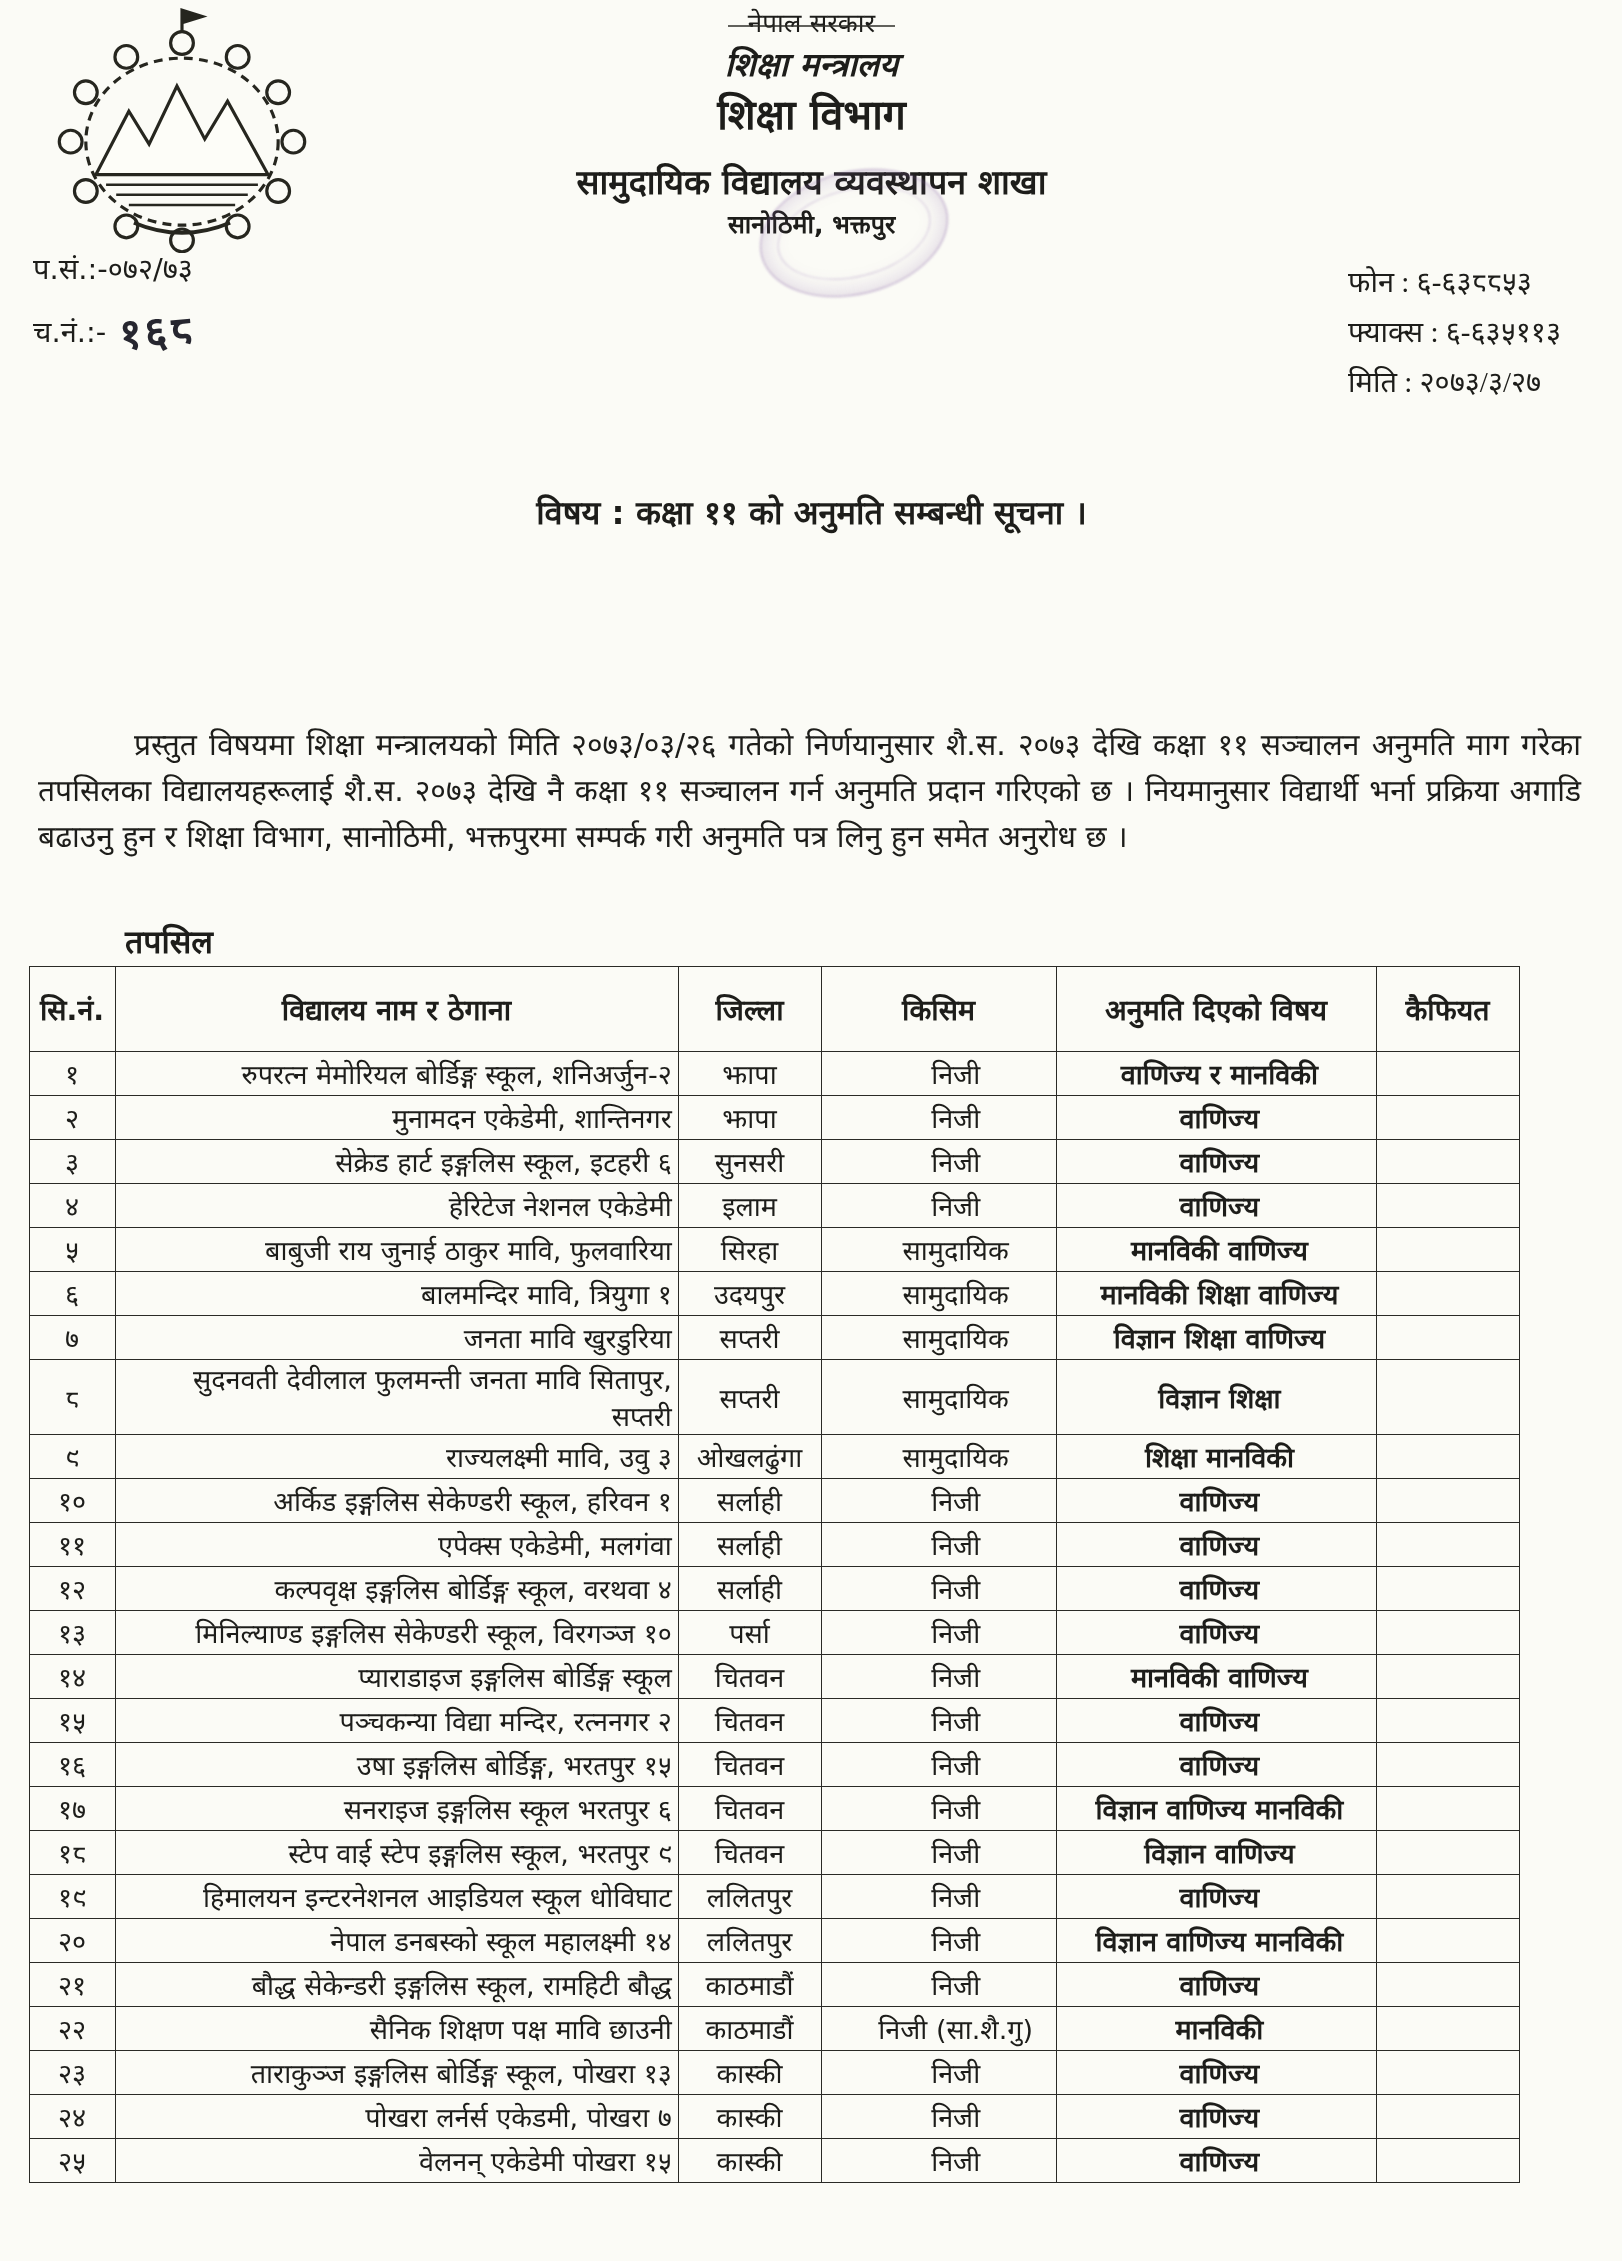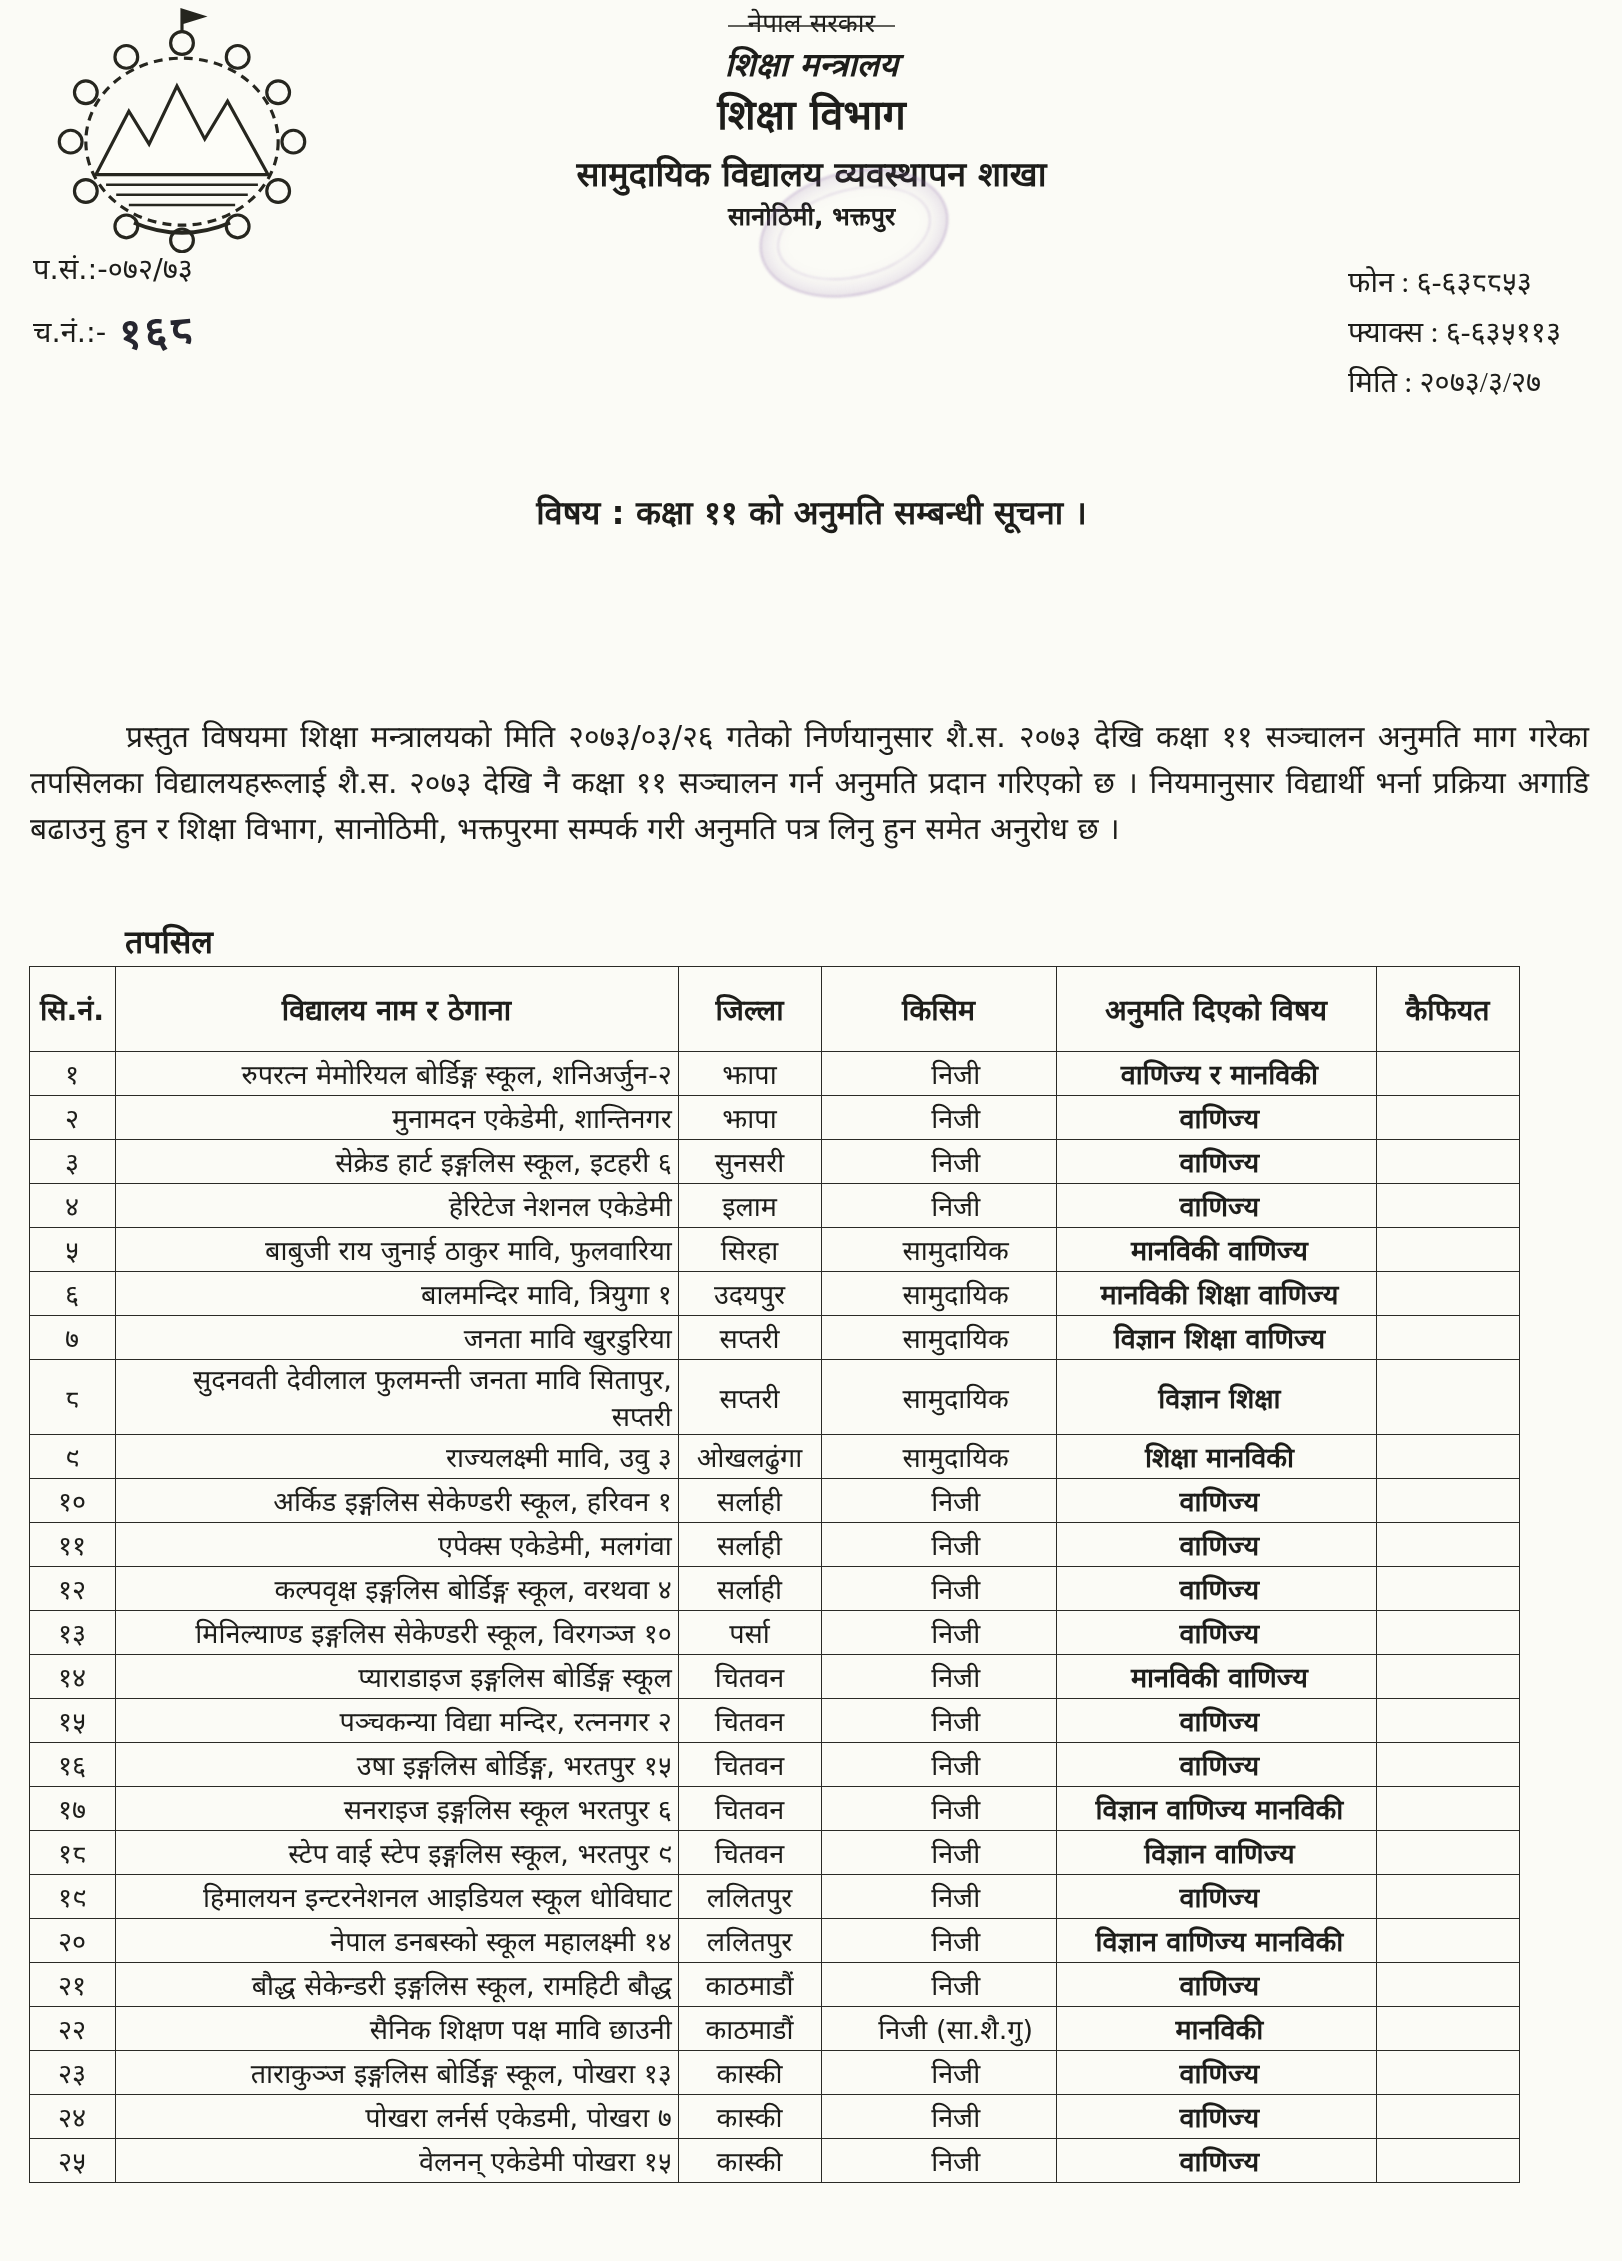--- a/index.html
+++ b/index.html
@@ -15,21 +15,21 @@
 
   
   .emblem{position:absolute;left:48px;top:4.6px;width:268px;height:248px;}
   .emblem svg{width:100%;height:100%;}
 
   
   .letterhead{position:absolute;left:0;right:0;top:9px;text-align:center;line-height:1.15;}
   .lh-gov{font-size:26px;position:relative;display:inline-block;margin-bottom:6.8px;}
   .lh-gov::after{content:"";position:absolute;left:-19.4px;right:-19.4px;top:54%;height:1.7px;background:rgba(45,45,40,.75);}
   .lh-ministry{font-size:33px;font-weight:700;margin-bottom:8px;font-style:italic;}
-  .lh-dept{font-size:41px;font-weight:700;margin-bottom:16px;}
+  .lh-dept{font-size:41px;font-weight:700;margin-bottom:24px;}
   .lh-branch{font-size:34px;font-weight:700;margin-bottom:9px;}
   .lh-addr{font-size:25px;font-weight:700;}
 
   
   .stamp{
     position:absolute;left:758px;top:171px;width:188px;height:120px;
     border:2.3px solid rgba(128,92,160,.35);
     border-radius:50%;
     transform:rotate(-14deg);
     filter:blur(1.1px);
@@ -46,21 +46,21 @@
     display:inline-block;font-size:43px;font-weight:600;color:#26262f;
     transform:rotate(-5deg) translateY(4.6px);margin-left:12.5px;letter-spacing:2.9px;
   }
   .contact{position:absolute;right:62px;top:258px;font-size:29px;line-height:1.72;text-align:left;font-family:Liberation Serif, serif;}
 
   
   .subject{position:absolute;left:0;right:0;top:489px;text-align:center;font-size:32.5px;font-weight:700;}
 
   
   .body-par{
-    position:absolute;left:30px;right:34px;top:714px;margin:0;
+    position:absolute;left:30px;right:34px;top:714px;margin:8px;
     font-size:30px;line-height:1.53;text-align:justify;text-indent:96px;
   }
 
   .tapasil{position:absolute;left:125px;top:919px;font-size:32px;font-weight:700;}
 
   
   table{
     position:absolute;left:28.5px;top:966px;width:1489px;
     border-collapse:collapse;table-layout:fixed;
     font-size:27px;color:#1d1d1a;

